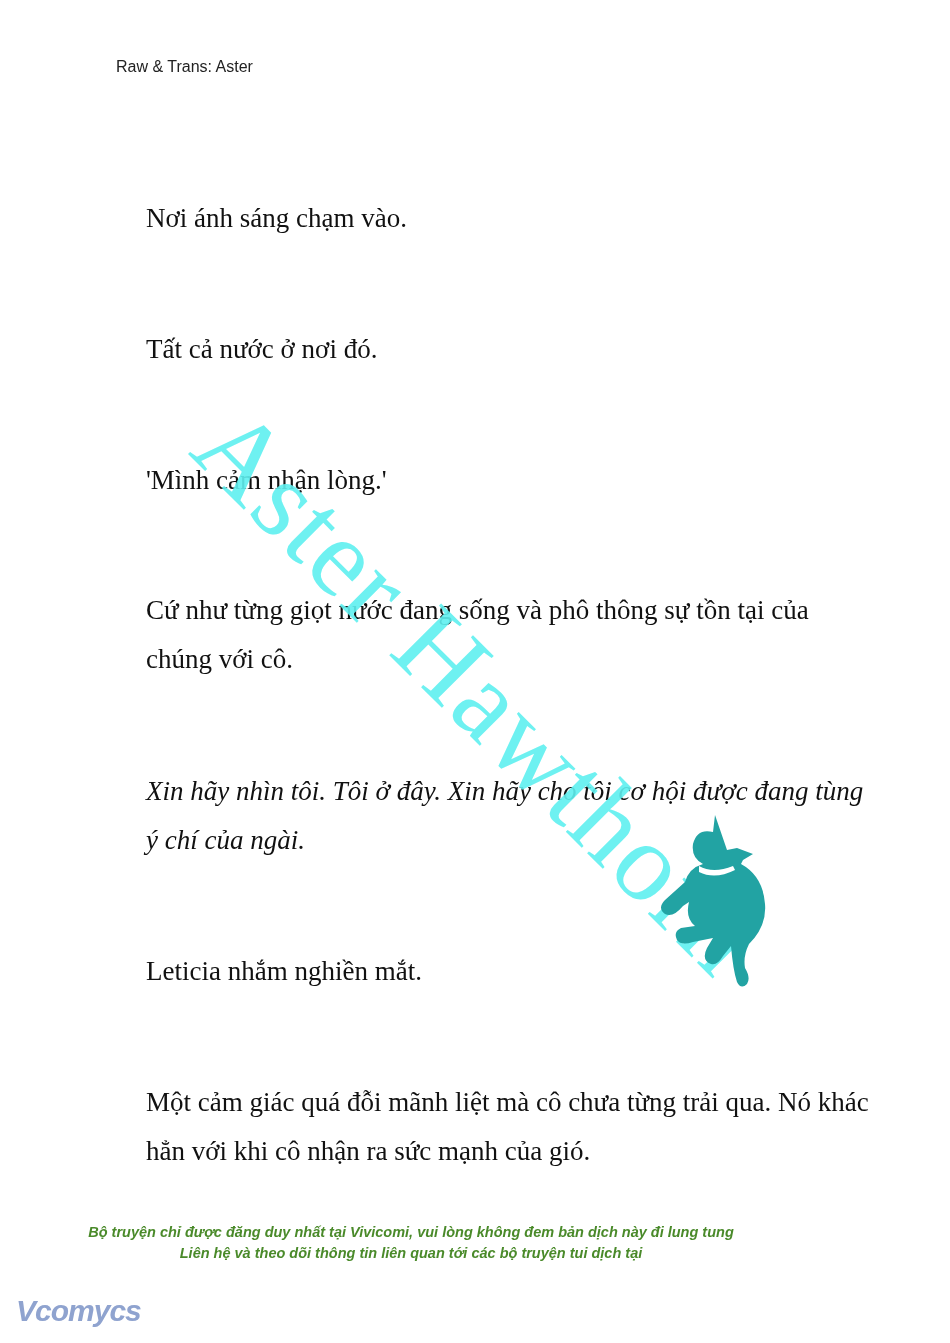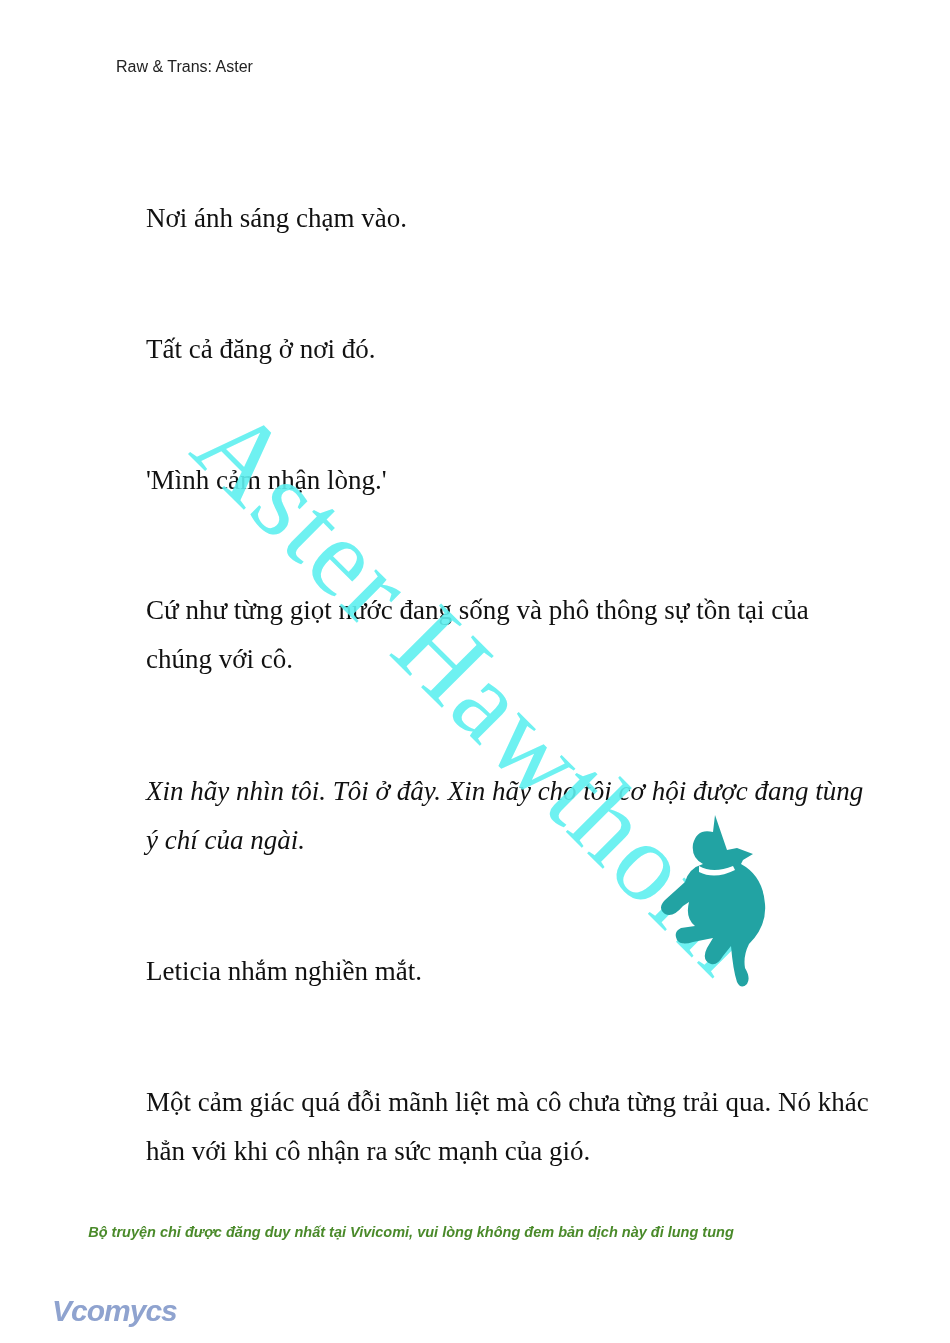--- a/index.html
+++ b/index.html
@@ -27,40 +27,41 @@
   .cat { position: absolute; left: 655px; top: 810px; width: 120px; height: 180px; }
   .footer {
     position: absolute; left: 0; width: 822px; top: 1222px;
     text-align: center; font-family: "Liberation Sans", sans-serif;
     font-style: italic; font-weight: bold; font-size: 14.5px;
     color: #4a8a2a; line-height: 21px;
   }
   .logo {
     position: absolute; left: 16px; top: 1294px;
     font-family: "Liberation Sans", sans-serif; font-style: italic; font-weight: bold;
-    font-size: 30px; color: #8fa3cf; letter-spacing: -1px; margin-left: 36px;
+    font-size: 30px; color: #8fa3cf; letter-spacing: -1px;
   }
 </style>
 </head>
 <body>
 
 <div class="header">Raw &amp; Trans: Aster</div>
 
 <p class="para" style="top:178px">Nơi ánh sáng chạm vào.</p>
-<p class="para" style="top:309px">Tất cả đăng ở nơi đó.</p>
+<p class="para" style="top:309px">Tất cả nước ở nơi đó.</p>
 <p class="para" style="top:440px">'Mình cảm nhận lòng.'</p>
 <p class="para" style="top:570px">Cứ như từng giọt nước đang sống và phô thông sự tồn tại của chúng với cô.</p>
 <p class="para italic" style="top:751px">Xin hãy nhìn tôi. Tôi ở đây. Xin hãy cho tôi cơ hội được đang tùng ý chí của ngài.</p>
 <p class="para" style="top:931px">Leticia nhắm nghiền mắt.</p>
 <p class="para" style="top:1062px">Một cảm giác quá đỗi mãnh liệt mà cô chưa từng trải qua. Nó khác hẳn với khi cô nhận ra sức mạnh của gió.</p>
 
 <div class="watermark">Aster Hawthorn</div>
 
 <svg class="cat" viewBox="0 0 120 180">
   <path fill="#22a3a3" d="M60 5 L58 22 Q42 18 38 34 Q36 48 48 54 Q34 58 30 72 L10 90 Q2 98 10 104 Q18 108 28 96 L34 92 Q30 108 40 116 L26 118 Q18 122 22 130 Q26 136 38 132 L58 128 L52 138 Q46 150 56 154 Q62 156 68 146 L76 136 Q78 160 82 172 Q86 180 92 174 Q96 168 90 158 Q88 146 94 134 Q112 116 110 94 Q108 66 86 54 L88 50 L98 44 L82 38 L72 40 Z"></path>
   <path fill="#ffffff" d="M44 56 Q58 64 78 56 L80 60 Q60 70 44 62 Z"></path>
 </svg>
 
 <div class="footer">
   <div>Bộ truyện chỉ được đăng duy nhất tại Vivicomi, vui lòng không đem bản dịch này đi lung tung</div>
+  <div>Liên hệ và theo dõi thông tin liên quan tới các bộ truyện tui dịch tại</div>
 </div>
 
 <div class="logo">Vcomycs</div>
 
 </body></html>

